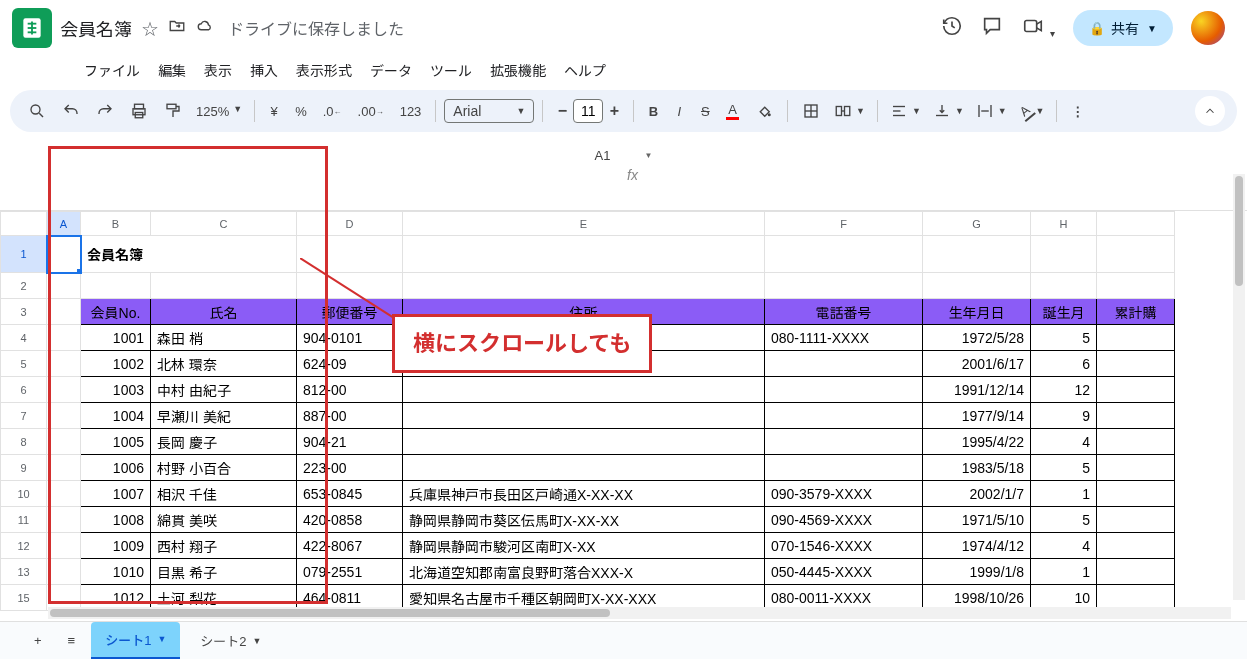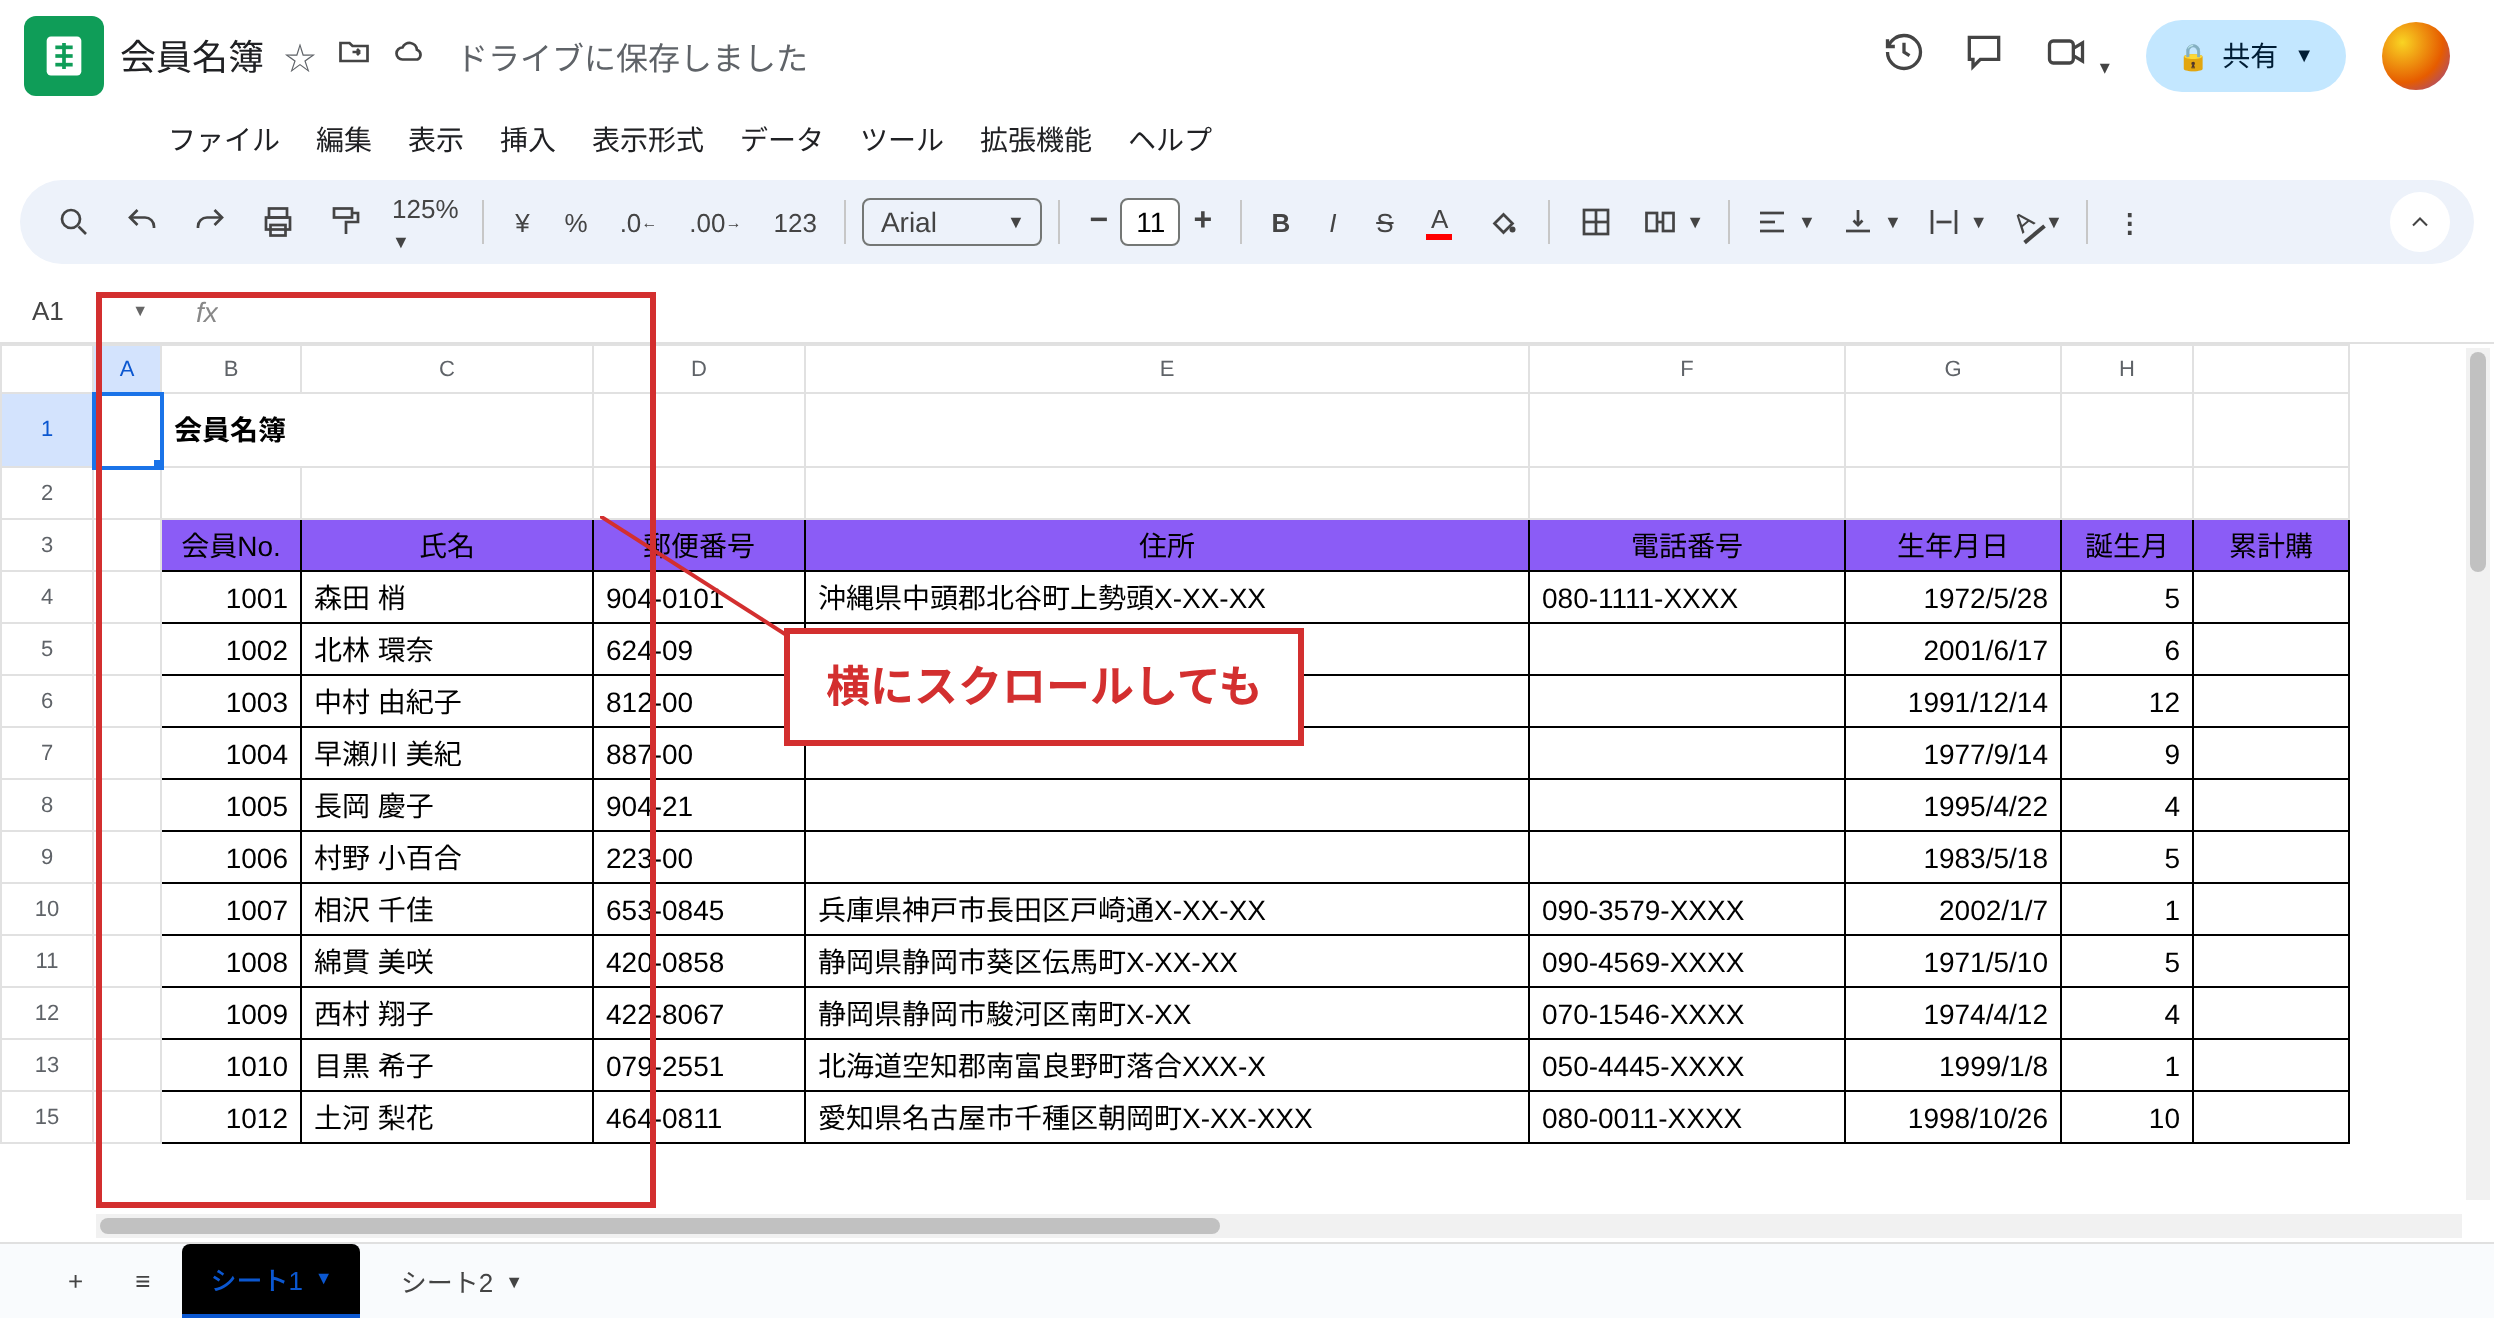--- a/index.html
+++ b/index.html
@@ -19,29 +19,29 @@
 .share-btn .dd { font-size: 10px; margin-left: 2px; }
 .avatar { width: 34px; height: 34px; border-radius: 50%; background: radial-gradient(circle at 30% 30%, #f9d423, #e65c00 60%, #8e44ad); }
 
 .menubar { display: flex; gap: 2px; padding: 0 12px 6px 76px; font-size: 14px; color: #202124; }
 .menubar span { padding: 4px 8px; border-radius: 4px; cursor: pointer; }
 
 .toolbar { display: flex; align-items: center; gap: 4px; padding: 6px 12px; margin: 0 10px; background: #edf2fa; border-radius: 24px; font-size: 13px; color: #444; }
 .tb { padding: 4px 6px; display: flex; align-items: center; justify-content: center; min-width: 22px; cursor: pointer; }
 .tb svg { width: 18px; height: 18px; }
 .tb.wide { min-width: auto; padding: 4px 4px; gap: 4px; }
-.zoom { display: flex; align-items: flex-start; gap: 4px; padding: 0 4px; flex-direction: column; }
+.zoom { display: flex; align-items: flex-start; gap: 4px; padding: 0 4px; }
 .font-box { border: 1px solid #747775; border-radius: 4px; padding: 3px 8px; display: flex; align-items: center; gap: 4px; font-size: 14px; min-width: 90px; }
 .size-control { display: flex; align-items: center; gap: 0; }
 .size-btn { width: 22px; text-align: center; font-size: 16px; font-weight: bold; cursor: pointer; }
 .size-input { width: 30px; height: 24px; border: 1px solid #747775; border-radius: 4px; text-align: center; font-size: 14px; }
 .sep { width: 1px; height: 22px; background: #c7c7c7; margin: 0 4px; }
 .collapse { margin-left: auto; width: 30px; height: 30px; border-radius: 50%; background: #fff; display: flex; align-items: center; justify-content: center; }
 
-.namebox-row { display: flex; align-items: center; padding: 6px 10px 4px 10px; border-bottom: 1px solid #e0e0e0; margin-top: 6px; }
+.namebox-row { display: flex; align-items: center; padding: 6px 10px 4px 10px; border-bottom: 1px solid #e0e0e0; margin-top: 6px; flex-direction: column; }
 .name-box { width: 70px; font-size: 13px; color: #444; padding: 4px 6px; display: flex; align-items: center; justify-content: space-between; }
 .name-box .dd { font-size: 8px; color: #666; }
 .fx { font-style: italic; color: #888; font-size: 14px; margin-left: 18px; }
 .fx-input { flex: 1; border: none; outline: none; font-size: 13px; padding: 4px; }
 
 .sheet-area { position: relative; height: 460px; overflow: hidden; }
 
 table.grid { border-collapse: collapse; table-layout: fixed; }
 .grid th, .grid td { border: 1px solid #e1e1e1; font-size: 14px; white-space: nowrap; overflow: hidden; }
 .grid thead th { background: #fff; color: #5f6368; font-weight: normal; height: 24px; font-size: 11px; text-align: center; }
@@ -73,21 +73,21 @@
 
 .red-box { position: absolute; border: 3px solid #d32f2f; pointer-events: none; }
 .box1 { left: 48px; top: 146px; width: 280px; height: 458px; }
 
 .annot { position: absolute; background: #fff; border: 3px solid #d32f2f; padding: 10px 18px; color: #d32f2f; font-size: 22px; font-weight: bold; line-height: 1.5; left: 392px; top: 314px; }
 .leader { position: absolute; width: 94px; height: 60px; left: 300px; top: 258px; pointer-events: none; }
 
 .sheet-tabs { position: absolute; bottom: 0; left: 0; right: 0; height: 38px; border-top: 1px solid #e0e0e0; display: flex; align-items: center; gap: 6px; padding: 0 24px; background: #f9fbfd; font-size: 13px; }
 .tab-btn { padding: 6px 10px; color: #444; cursor: pointer; }
 .tab { padding: 8px 14px; display: flex; align-items: center; gap: 6px; color: #444; border-radius: 4px 4px 0 0; }
-.tab.active { color: #0b57d0; background: #000000; font-weight: 500; border-bottom: 3px solid #0b57d0; }
+.tab.active { color: #0b57d0; background: #7dd3fc; font-weight: 500; border-bottom: 3px solid #0b57d0; }
 .tab .dd { font-size: 9px; }
 
 .vscroll { position: absolute; right: 2px; top: 174px; width: 12px; height: 426px; background: #f1f1f1; }
 .vscroll::before { content:''; position:absolute; top:2px; left:2px; width:8px; height:110px; background:#c1c1c1; border-radius:4px; }
 .hscroll { position: absolute; bottom: 40px; left: 48px; right: 16px; height: 12px; background: #f1f1f1; }
 .hscroll::before { content:''; position:absolute; left:2px; top:2px; height:8px; width:560px; background:#c1c1c1; border-radius:4px; }
 
 .icon-stroke { stroke: #444; stroke-width: 1.8; fill: none; }
 </style>
 </head>

